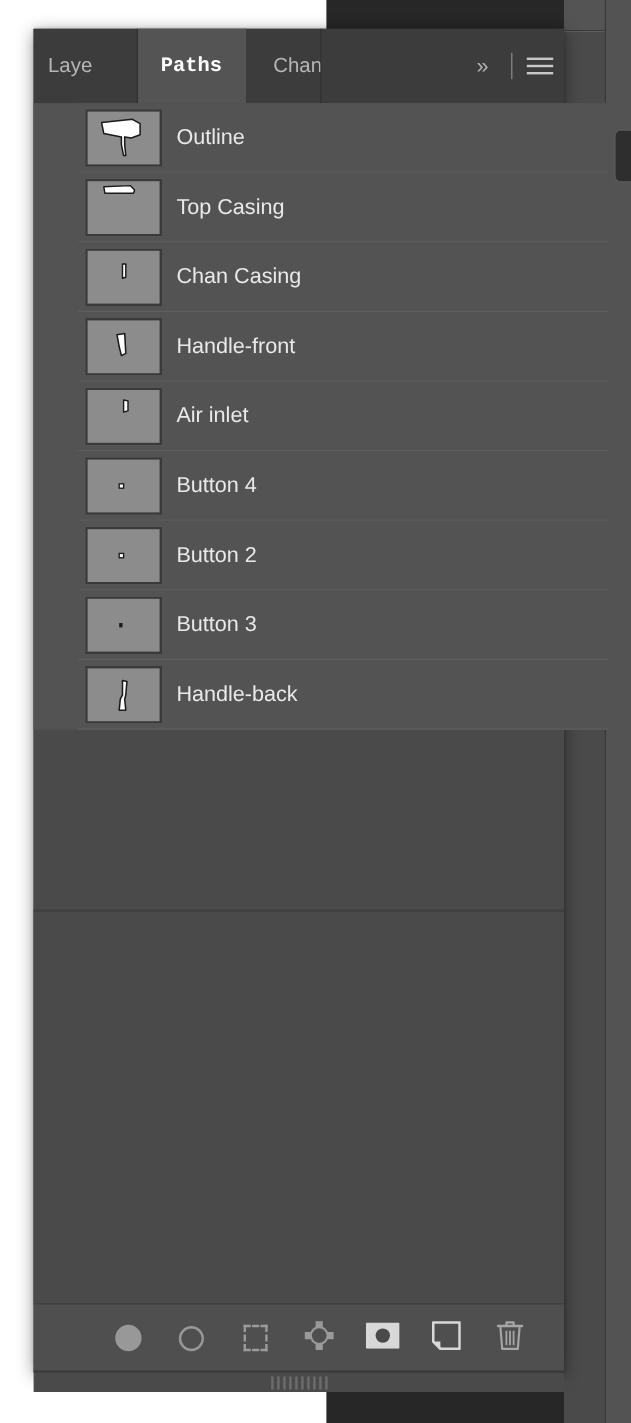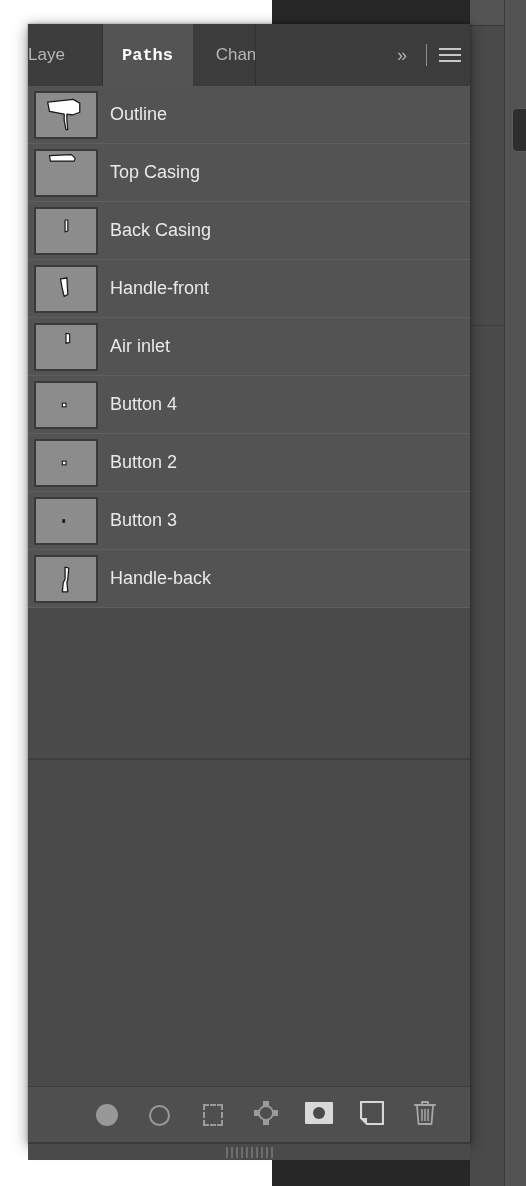--- a/index.html
+++ b/index.html
@@ -88,21 +88,21 @@
     cursor:default;
     flex:0 0 auto;
   }
   .tab > span { display:block; }
   .tab.active {
     background:#545454;
     color:#ffffff;
     font-weight:bold;
     border-right:1px solid #545454;
   }
-  .tab-layers   { width:75px; padding-left:0; justify-content:flex-start; }
+  .tab-layers   { width:87px; padding-left:12px; justify-content:flex-start; }
   .tab-paths    { width:90px;font-family:Liberation Mono, monospace; }
   .tab-channels { width:63px; padding-left:24px; justify-content:center; }
   .tab-history  { width:62px; padding-left:8px;  justify-content:flex-start; }
   .tab-props    { width:62px; padding-left:8px;  justify-content:flex-start; }
 
   .tabbar-spacer { flex:1 1 auto; border-right:none; }
 
   .tab-controls {
     position:absolute; right:0; top:0; height:62px;
     display:flex; align-items:center;
@@ -132,20 +132,21 @@
     background:#4a4a4a;
   }
   .list {
     position:absolute; left:0; top:0;
     width:442px;
     background:#4a4a4a;
   }
   .list-inner {
     width:442px;
     background:#535353;
+    padding-left:37px;
   }
   .path-row {
     position:relative;
     height:58px;
     display:flex;
     align-items:center;
     background:#535353;
     border-bottom:1px solid #5e5e5e;
     box-sizing:border-box;
     cursor:default;
@@ -283,21 +284,21 @@
           </div>
           <div class="path-name">Top Casing</div>
         </div>
 
         <div class="path-row">
           <div class="thumb">
             <svg viewBox="0 0 64 48" xmlns="http://www.w3.org/2000/svg">
               <path d="M31 12 L34 12 L34 24 L31 25 Z" fill="#ffffff" stroke="#1a1a1a" stroke-width="1.3" stroke-linejoin="round"></path>
             </svg>
           </div>
-          <div class="path-name">Back Casing</div>
+          <div class="path-name">Chan Casing</div>
         </div>
 
         <div class="path-row">
           <div class="thumb">
             <svg viewBox="0 0 64 48" xmlns="http://www.w3.org/2000/svg">
               <path d="M26 13 L33 12 L34 30 L30 32 L28 24 Z" fill="#ffffff" stroke="#1a1a1a" stroke-width="1.4" stroke-linejoin="round"></path>
             </svg>
           </div>
           <div class="path-name">Handle-front</div>
         </div>

